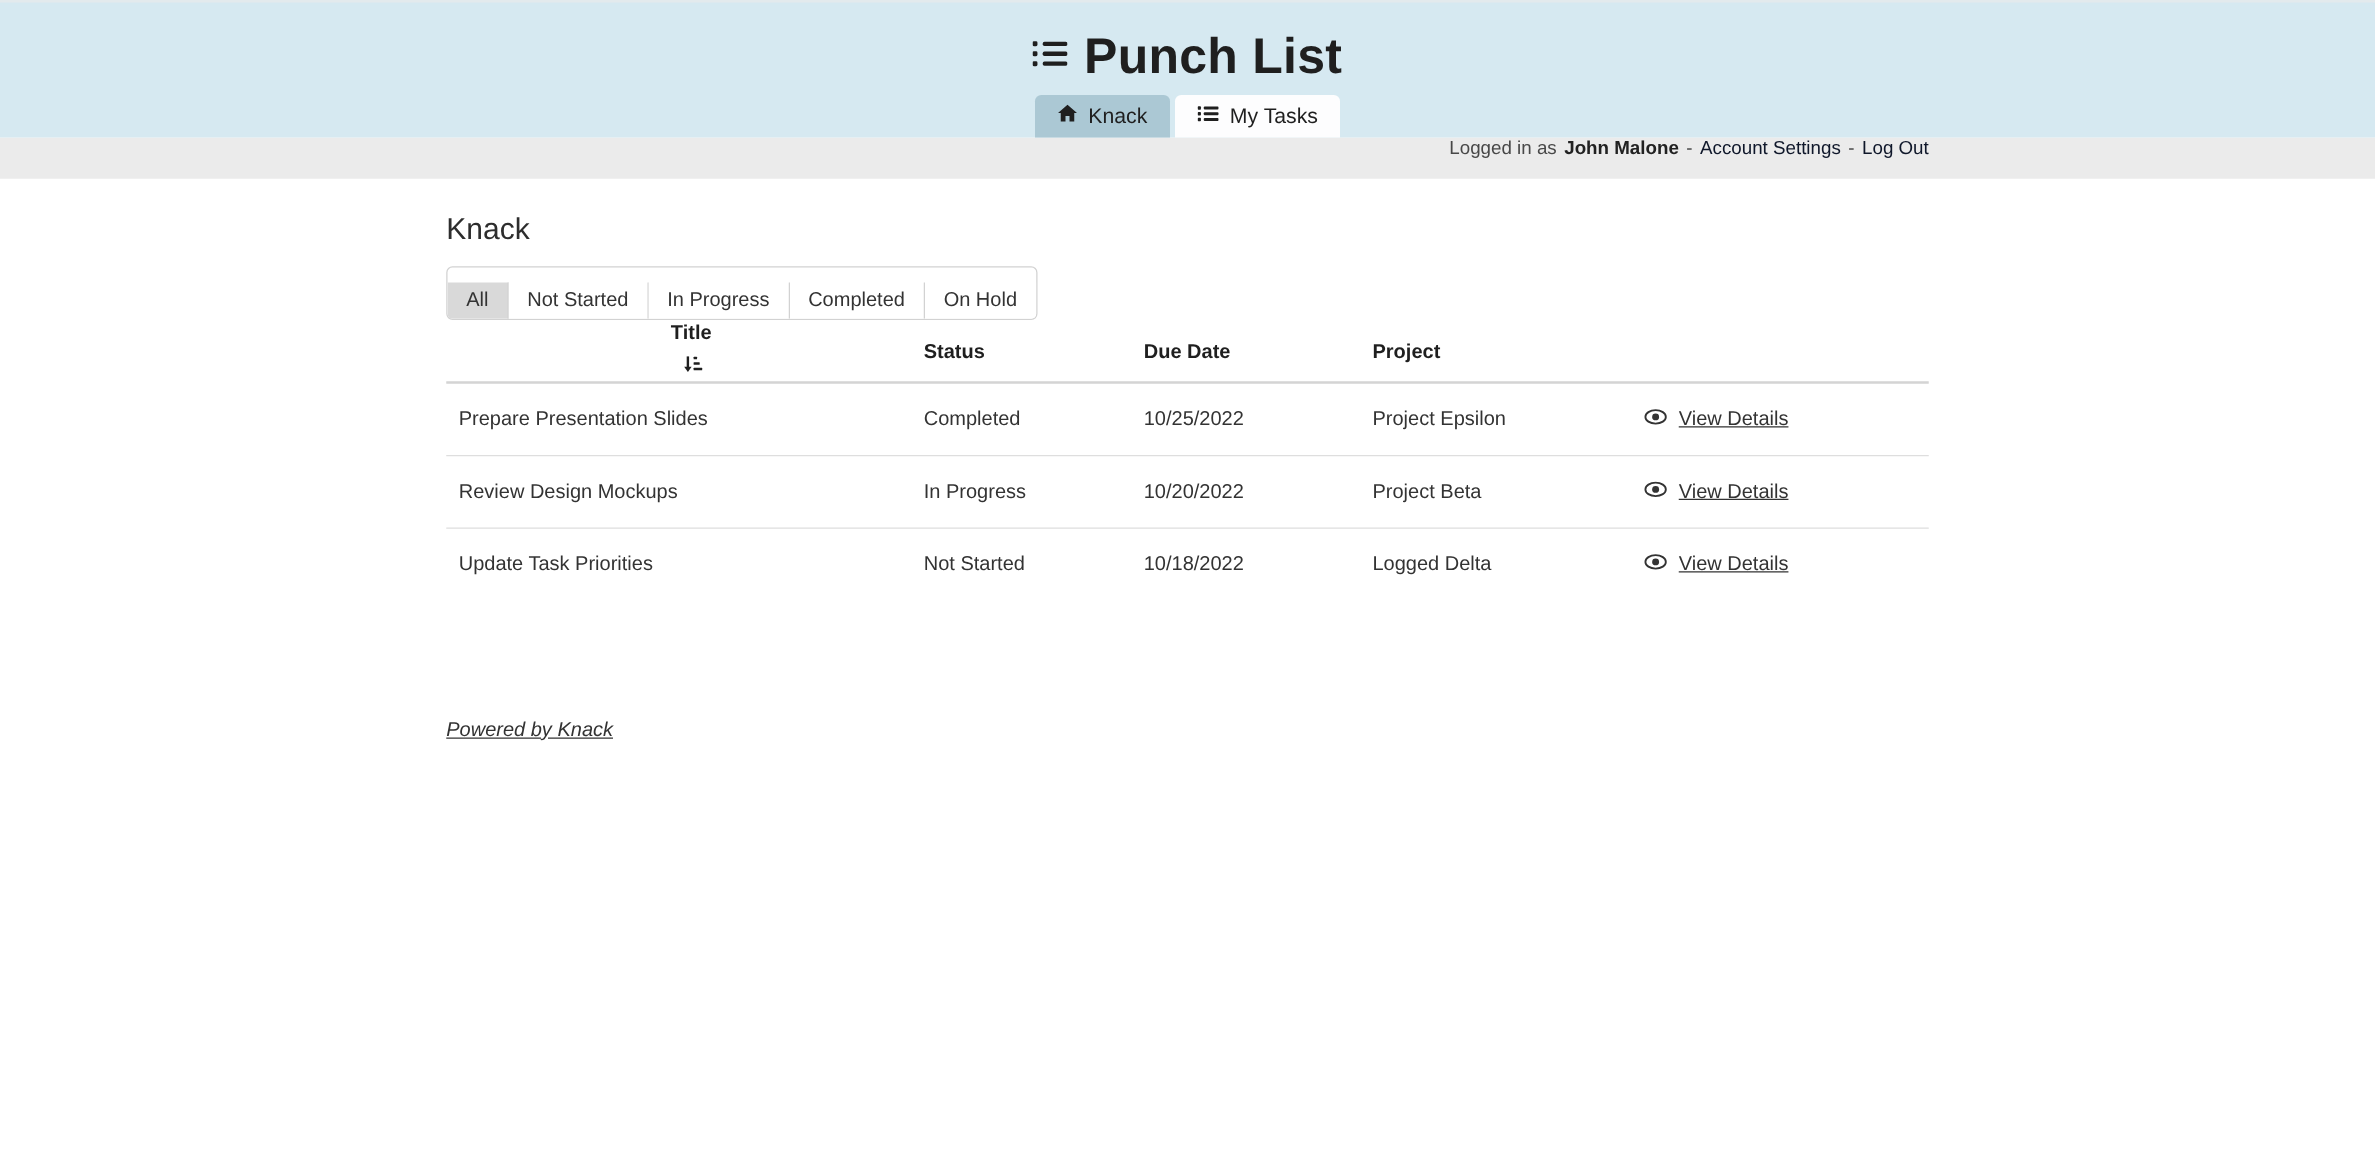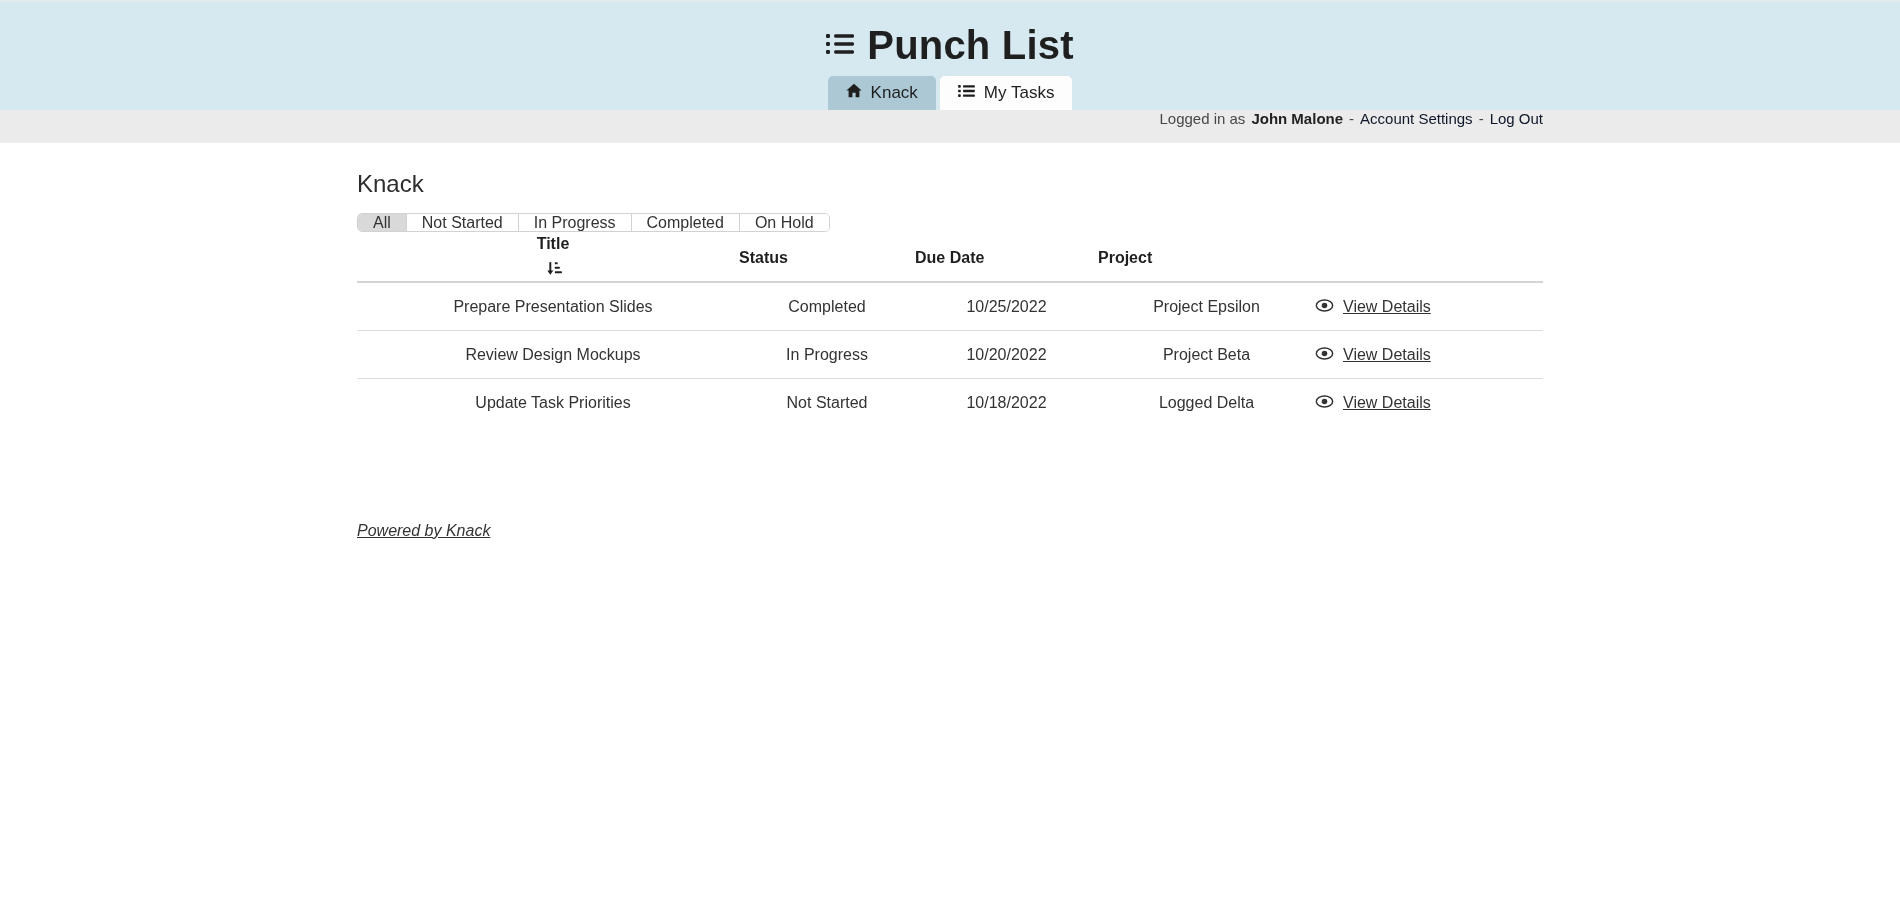--- a/index.html
+++ b/index.html
@@ -87,30 +87,31 @@
 
   .filter-group {
     display: inline-flex;
     margin-top: 15px;
     border: 1px solid #d2d2d2;
     border-radius: 5px;
     overflow: hidden;
     background: #fff;
   }
   .filter-btn {
-    height: 17px;
+    height: 29px;
     padding: 0 15px;
     font-family: "Liberation Sans", sans-serif;
     font-size: 16px;
     color: #333;
     background: #fff;
     border: none;
     border-right: 1px solid #d2d2d2;
     cursor: pointer;
     white-space: nowrap;
+    margin-top: 12px;
   }
   .filter-btn:last-child { border-right: none; }
   .filter-btn.active { background: #d9d9d9; }
 
   
   .task-table { margin-top: 2px; }
   .trow {
     display: grid;
     grid-template-columns: 372px 176px 183px 217px 1fr;
     align-items: center;
@@ -118,25 +119,24 @@
   }
   .thead {
     height: 49px;
     font-size: 16px;
     font-weight: 700;
     color: #1f1f1f;
     border-bottom: 2px solid #d4d4d4;
   }
   .th-title { display: flex; align-items: center; gap: 7px; flex-direction: column; }
   .tbody-row {
-    height: 48px;
+    height: 58px;
     font-size: 16px;
     color: #333;
     border-bottom: 1px solid #dedede;
-    text-align: center;
   }
   .tbody-row:last-child { border-bottom: none; }
   .details-cell { display: flex; align-items: center; gap: 9px; }
   .view-link { color: #333; text-decoration: underline; }
 
   
   .powered { margin-top: 95px; font-size: 16px; }
   .powered a { color: #333; font-style: italic; text-decoration: underline; }
 </style>
 </head>

